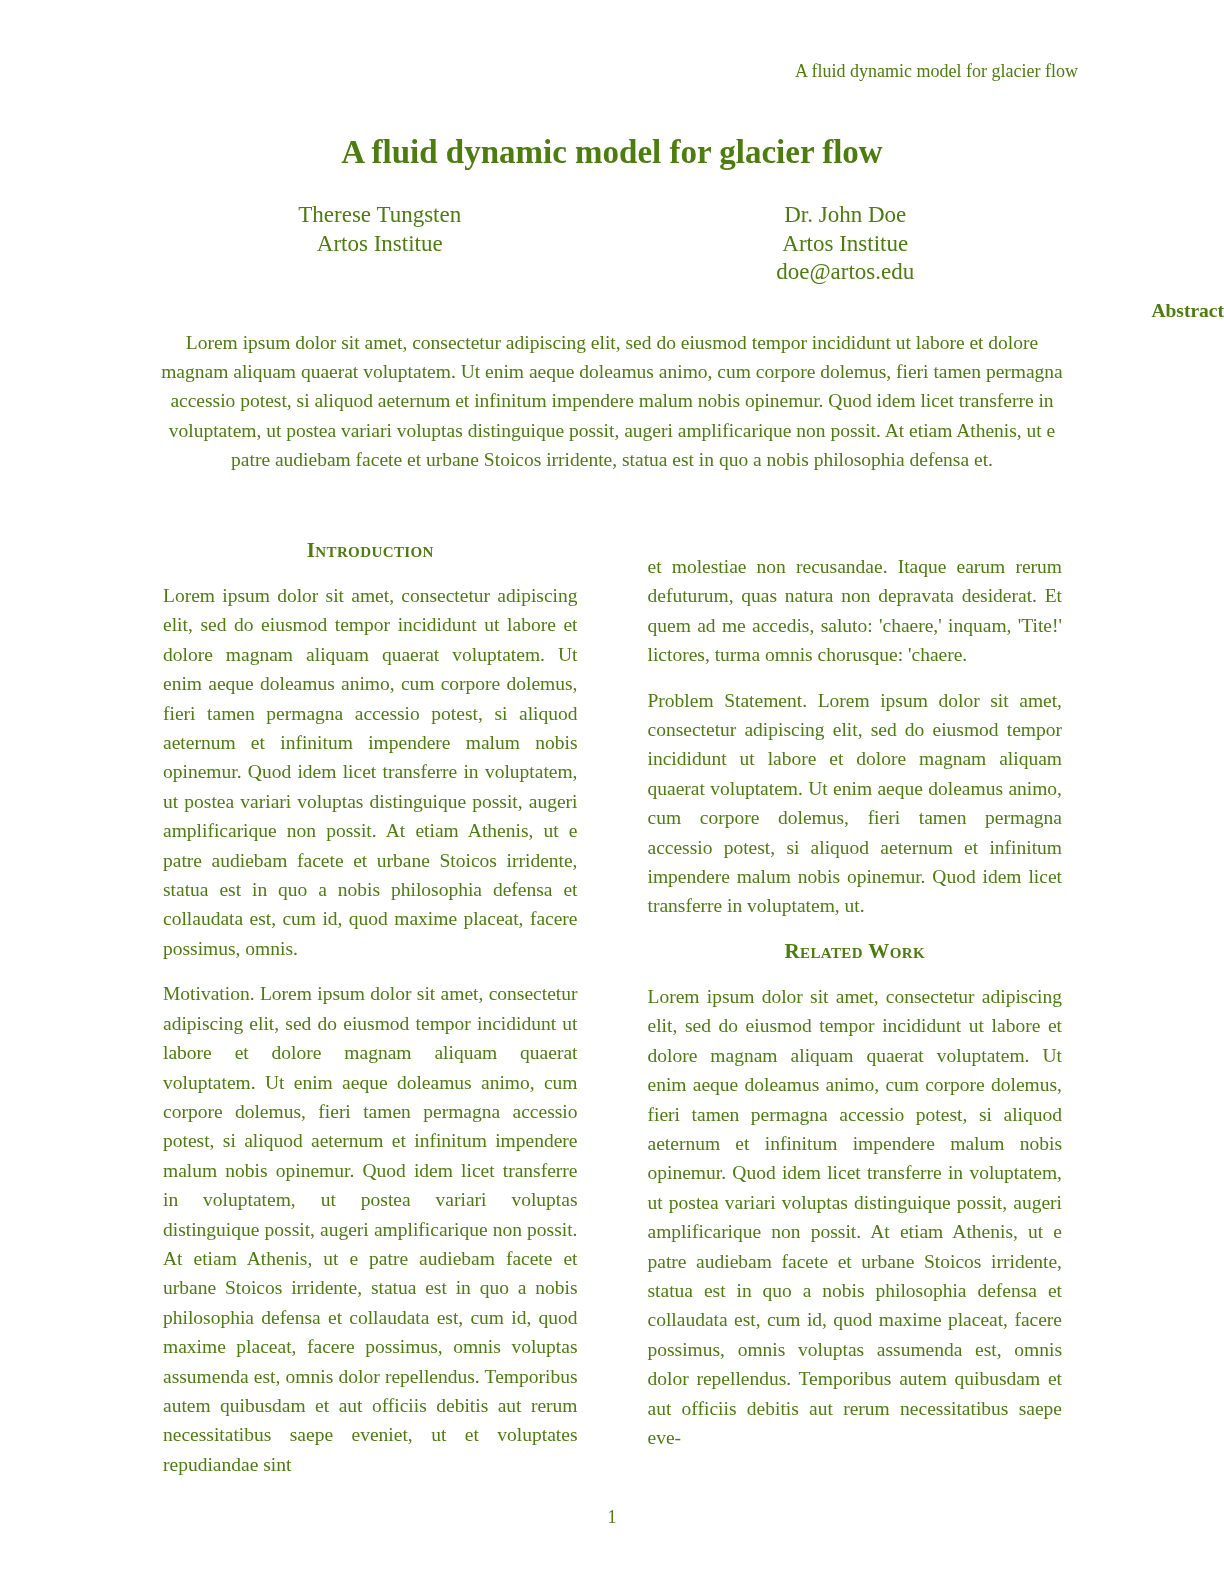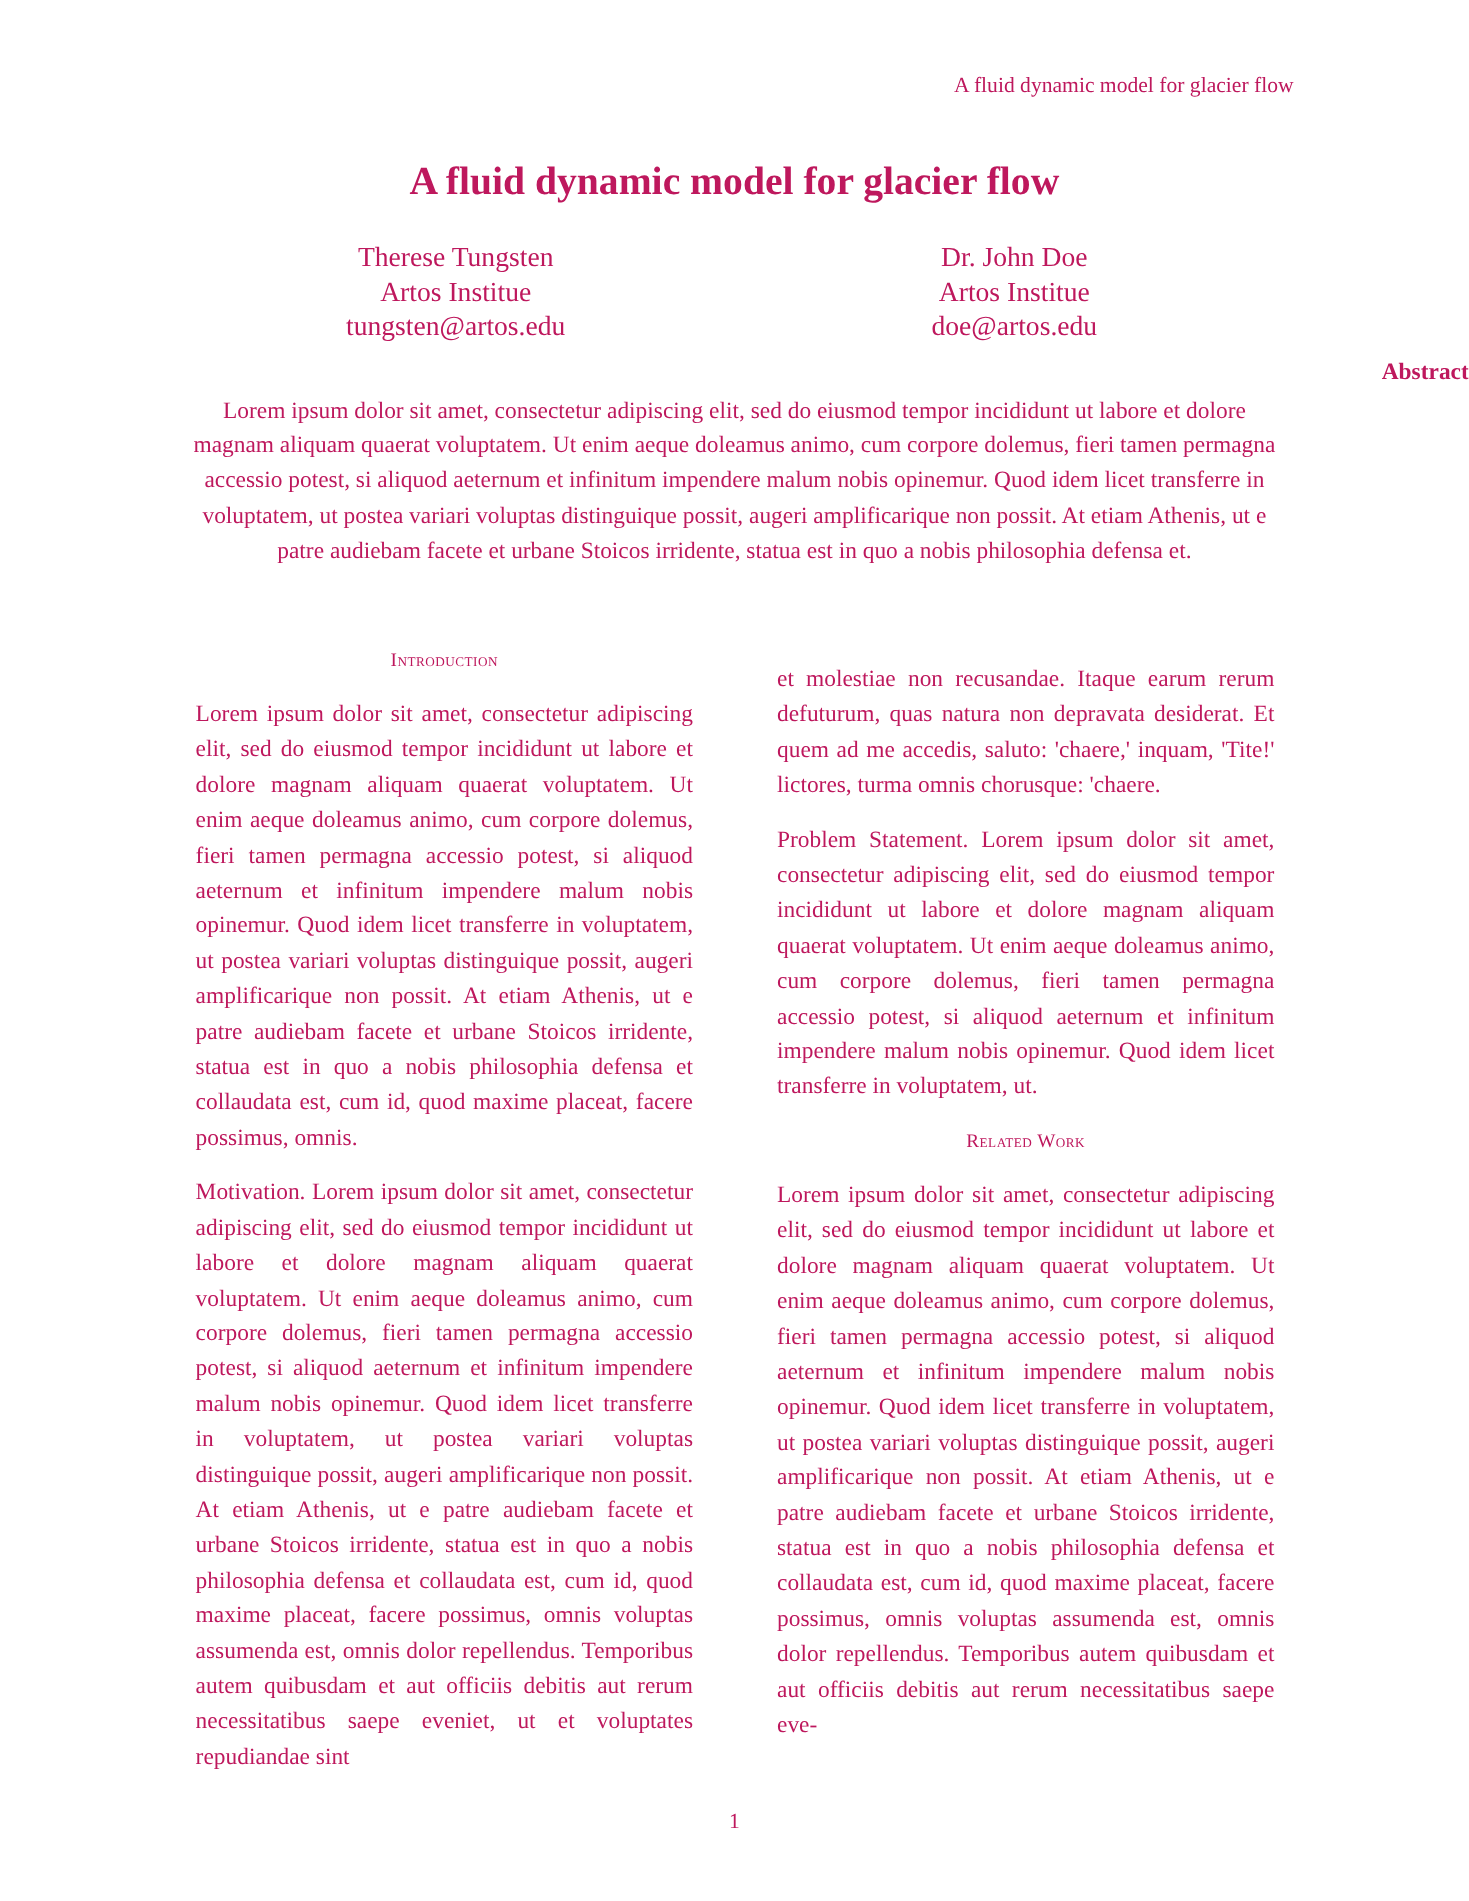--- a/index.html
+++ b/index.html
@@ -6,21 +6,21 @@
     margin: 0;
     padding: 0;
     background: #ffffff;
   }
   .page {
     position: relative;
     width: 1224px;
     height: 1584px;
     margin: 0 auto;
     background: #ffffff;
-    color: #be185d;
+    color: #4d7c0f;
     font-family: "Liberation Serif", serif;
     overflow: hidden;
   }
   .running-head {
     position: absolute;
     top: 60px;
     right: 146px;
     font-size: 18px;
     line-height: 22px;
   }
@@ -76,22 +76,22 @@
     width: 931px;
     display: flex;
     gap: 38px;
   }
   .col {
     width: 446.5px;
   }
   .section-heading {
     margin: 0;
     text-align: center;
-    font-weight: 400;
-    font-size: 16px;
+    font-weight: 700;
+    font-size: 21px;
     line-height: 29px;
     font-variant: small-caps;
     letter-spacing: 0.4px;
   }
   .section-heading.spaced-top {
     margin-top: 14px;
   }
   .para {
     margin: 16px;
     text-align: justify;
@@ -120,21 +120,20 @@
 <div class="page">
 
   <div class="running-head">A fluid dynamic model for glacier flow</div>
 
   <h1 class="title">A fluid dynamic model for glacier flow</h1>
 
   <div class="authors">
     <div class="author">
       <div>Therese Tungsten</div>
       <div>Artos Institue</div>
-      <div>tungsten@artos.edu</div>
     </div>
     <div class="author">
       <div>Dr. John Doe</div>
       <div>Artos Institue</div>
       <div>doe@artos.edu</div>
     </div>
   </div>
 
   <h2 class="abstract-heading">Abstract</h2>
 

